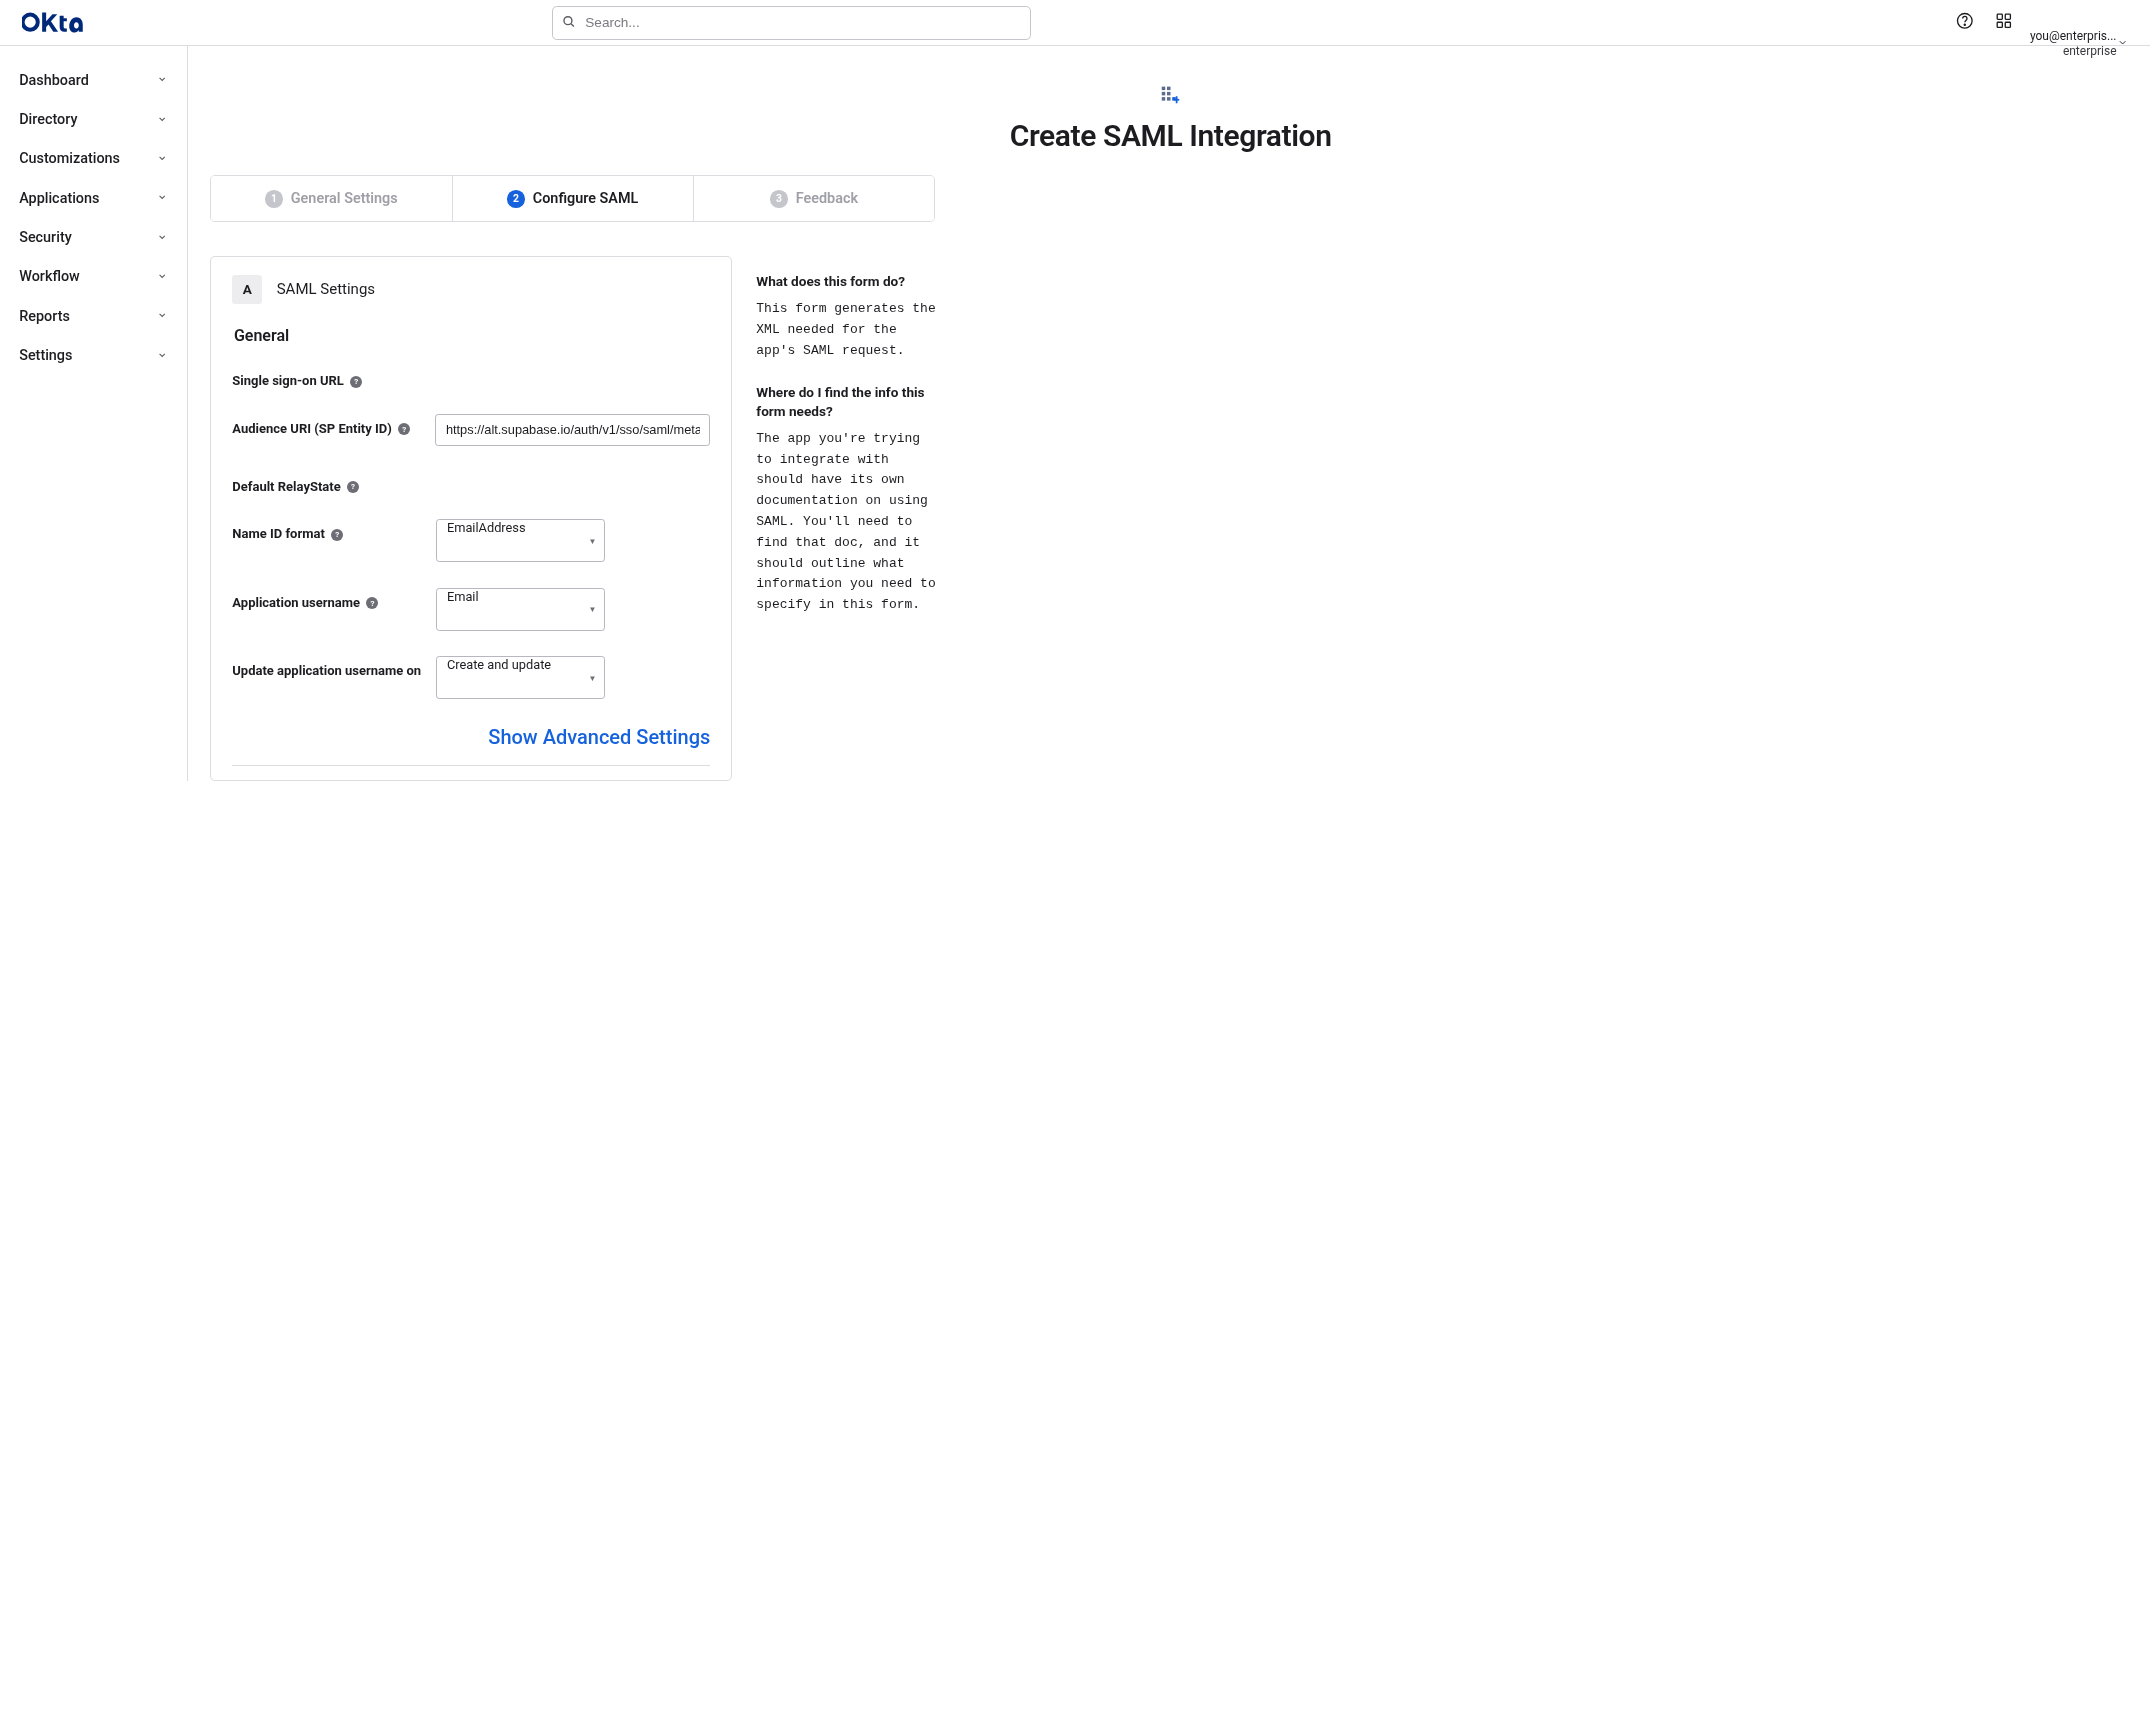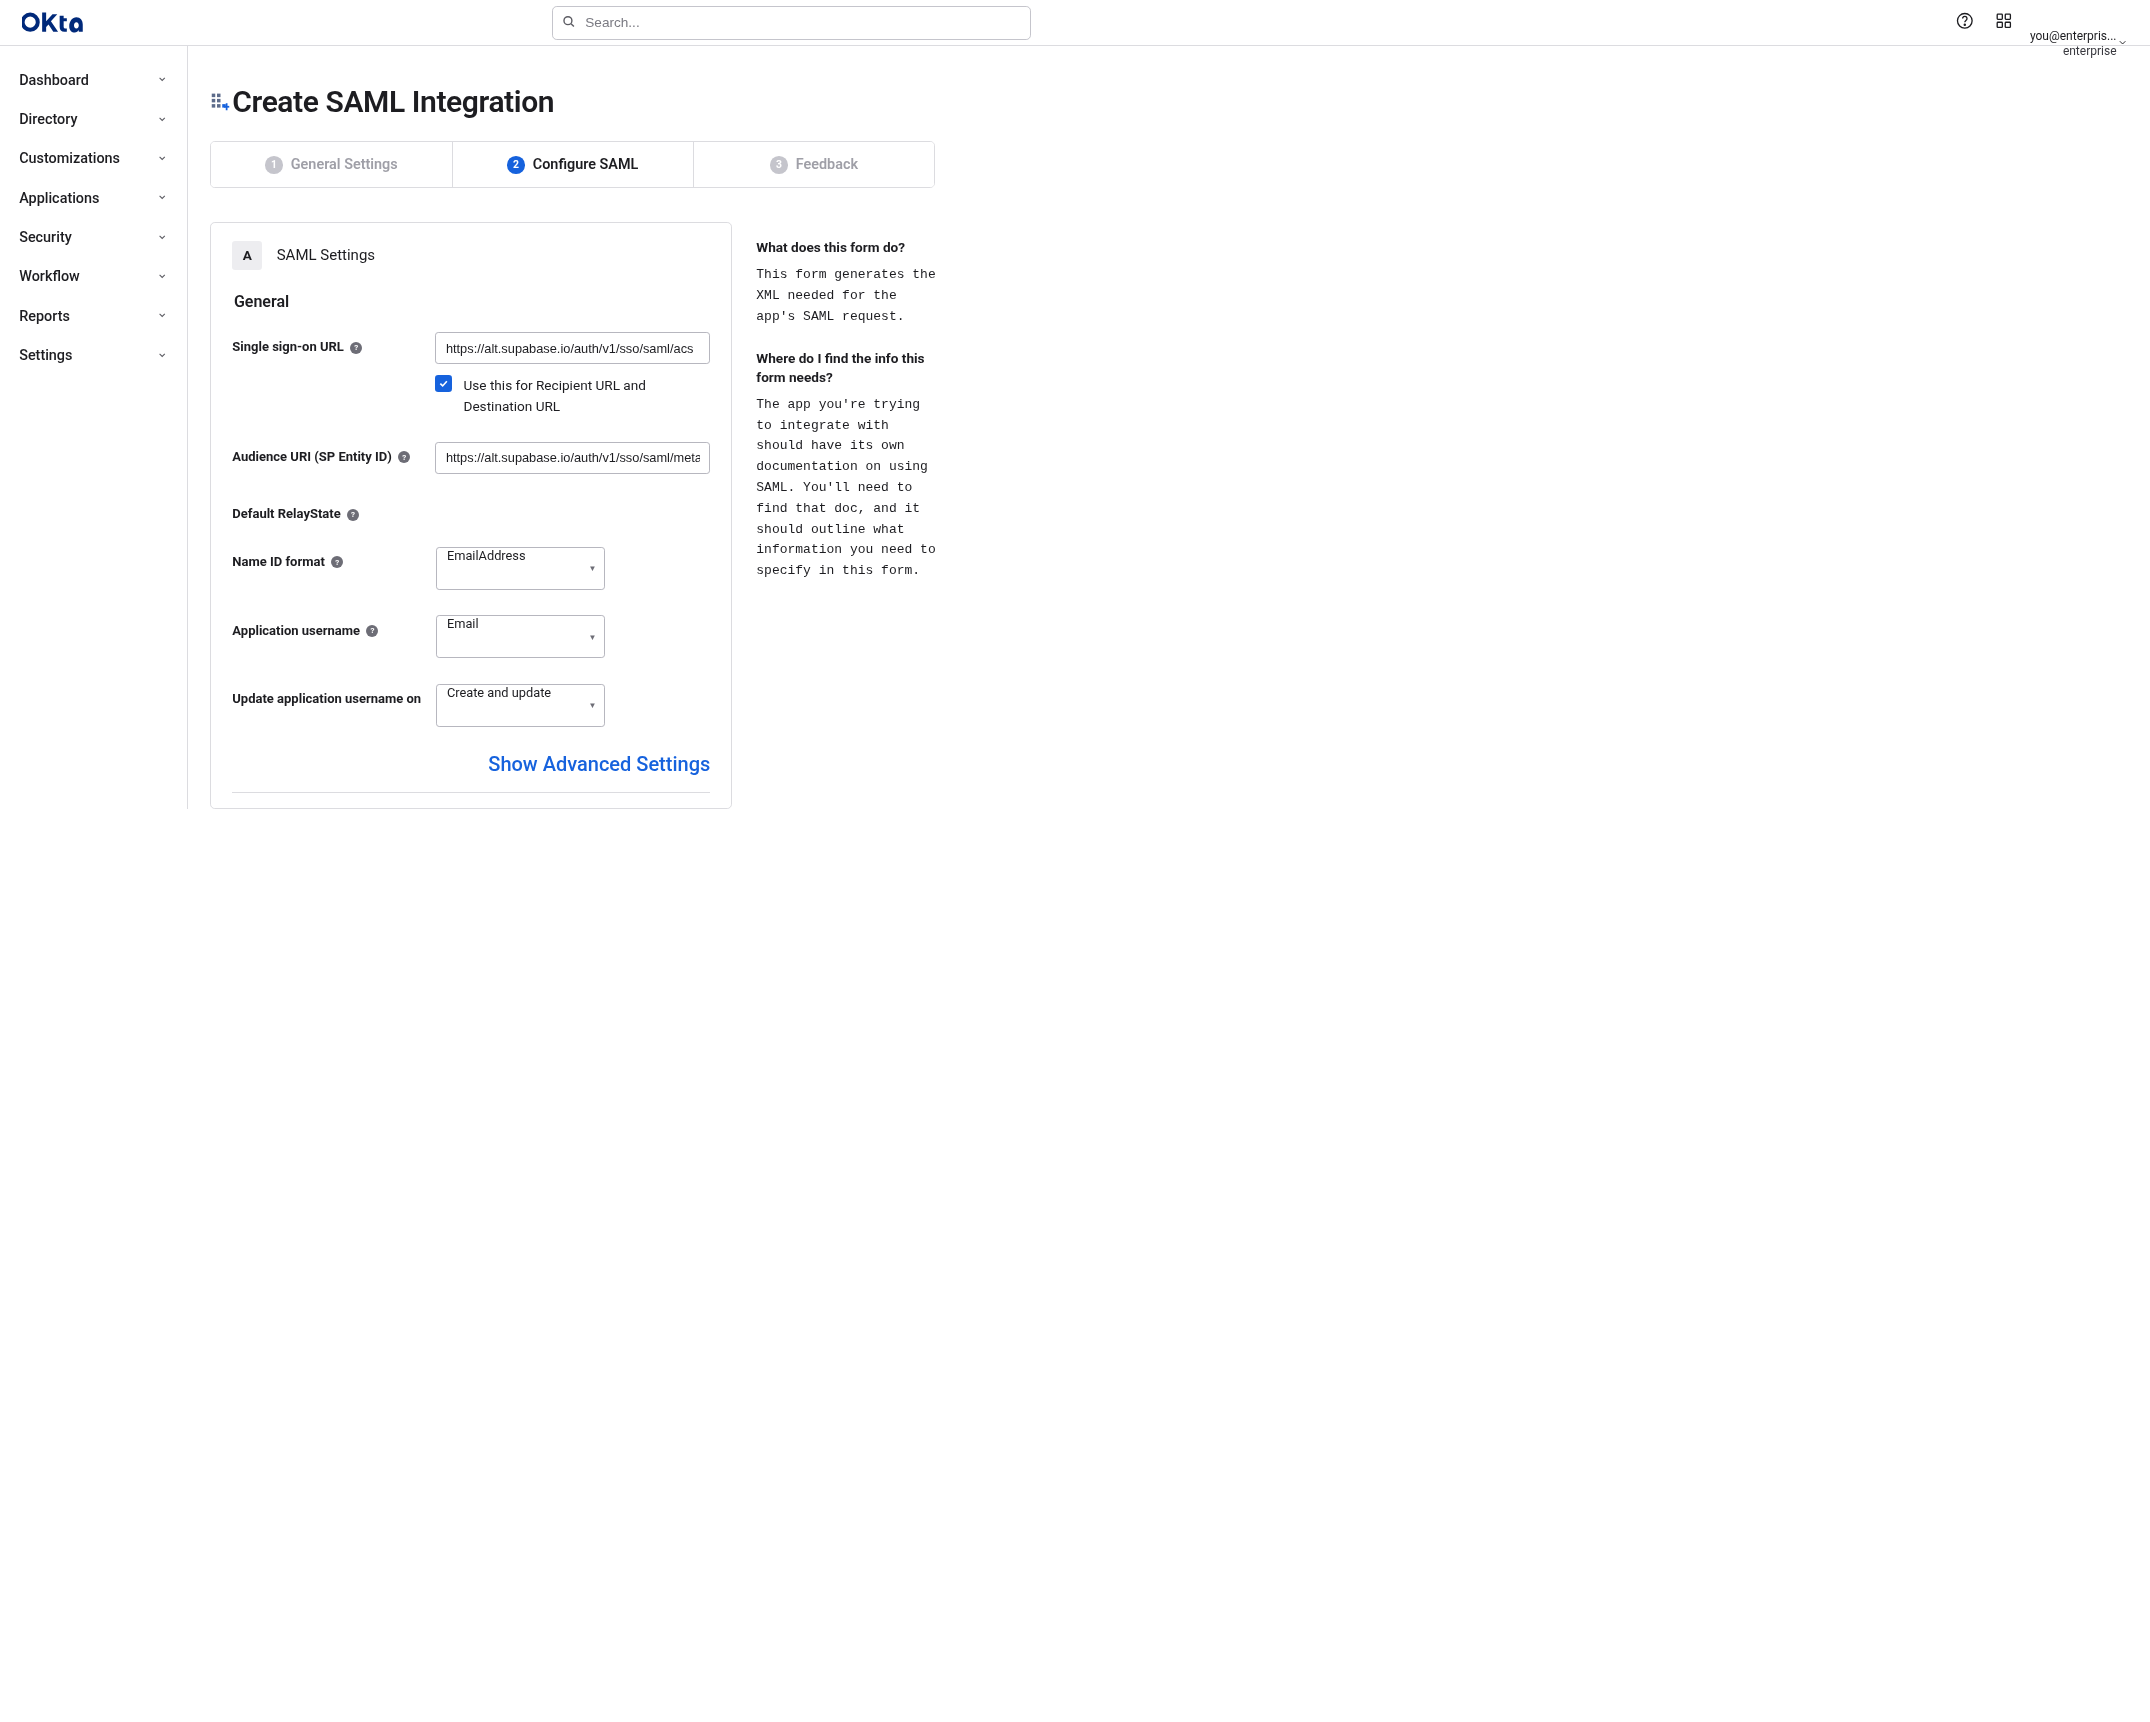--- a/index.html
+++ b/index.html
@@ -16,21 +16,21 @@
 .icon-btn { background: none; border: none; cursor: pointer; padding: 3.2px; color: #1d1d21; }
 .user-block { display: flex; align-items: center; gap: 0; cursor: pointer; margin-top: 43px; }
 .user-text { text-align: right; font-size: 12px; line-height: 1.25; }
 .user-text .primary { color: #1d1d21; }
 .user-text .secondary { color: #3a3a40; }
 .layout { display: flex; }
 .sidebar { width: 188px; border-right: 0.8px solid #dcdce0; padding: 14.4px 11.2px 0 11.2px; }
 .side-item { display: flex; justify-content: space-between; align-items: center; padding: 11.2px 8px; font-size: 14.4px; font-weight: 500; cursor: pointer; }
 .side-item .chev { color: #5c5c63; }
 .main { flex: 1; padding: 38px 19px 0 22.3px; position: relative; }
-.page-title-row { display: flex; align-items: center; gap: 1px; margin-bottom: 22.3px; }
+.page-title-row { display: flex; align-items: center; gap: 13px; margin-bottom: 22.3px; flex-direction: column; }
 .page-title { font-size: 30px; font-weight: 600; letter-spacing: -0.4px; }
 .title-icon { width: 21px; height: 21px; }
 .tabbar { display: flex; border: 0.8px solid #dcdce0; border-radius: 4.8px; overflow: hidden; width: 725px; }
 .tab { flex: 1; display: flex; align-items: center; justify-content: center; gap: 8px; height: 45px; font-size: 14.4px; font-weight: 600; background: #fff; cursor: pointer; }
 .tab + .tab { border-left: 0.8px solid #dcdce0; }
 .tab .num { width: 17.6px; height: 17.6px; border-radius: 50%; display: flex; align-items: center; justify-content: center; font-size: 10.4px; font-weight: 700; color: #fff; background: #c5c5cc; }
 .tab.active .num { background: #1662dd; }
 .tab.inactive { color: #9f9fa7; }
 .tab.active { color: #1d1d21; }
 .content-row { display: flex; gap: 24px; margin-top: 34px; align-items: flex-start; }
@@ -208,31 +208,20 @@
           <div class="section-badge">A</div>
           <div class="section-title">SAML Settings</div>
         </div>
         <div class="subsection">General</div>
 
         <div class="field-row">
           <div class="field-label">
             <span>Single sign-on URL</span>
             <span class="help">?</span>
           </div>
-          <div class="field-control">
-            <input class="text-input" type="text" value="https://alt.supabase.io/auth/v1/sso/saml/acs" style="">
-            <div class="check-row">
-              <div class="checkbox">
-                <svg width="11.2" height="11.2" viewBox="0 0 24 24" fill="none" stroke="#fff" stroke-width="3.5">
-                    <polyline points="5 12 10 17 19 7"></polyline>
-                  </svg>
-              </div>
-              <div class="check-label">Use this for Recipient URL and Destination URL</div>
-            </div>
-          </div>
         </div>
 
         <div class="field-row">
           <div class="field-label">
             <span>Audience URI (SP Entity ID)</span>
             <span class="help">?</span>
           </div>
           <div class="field-control">
             <input class="text-input" type="text" value="https://alt.supabase.io/auth/v1/sso/saml/metadata" style="">
           </div>

